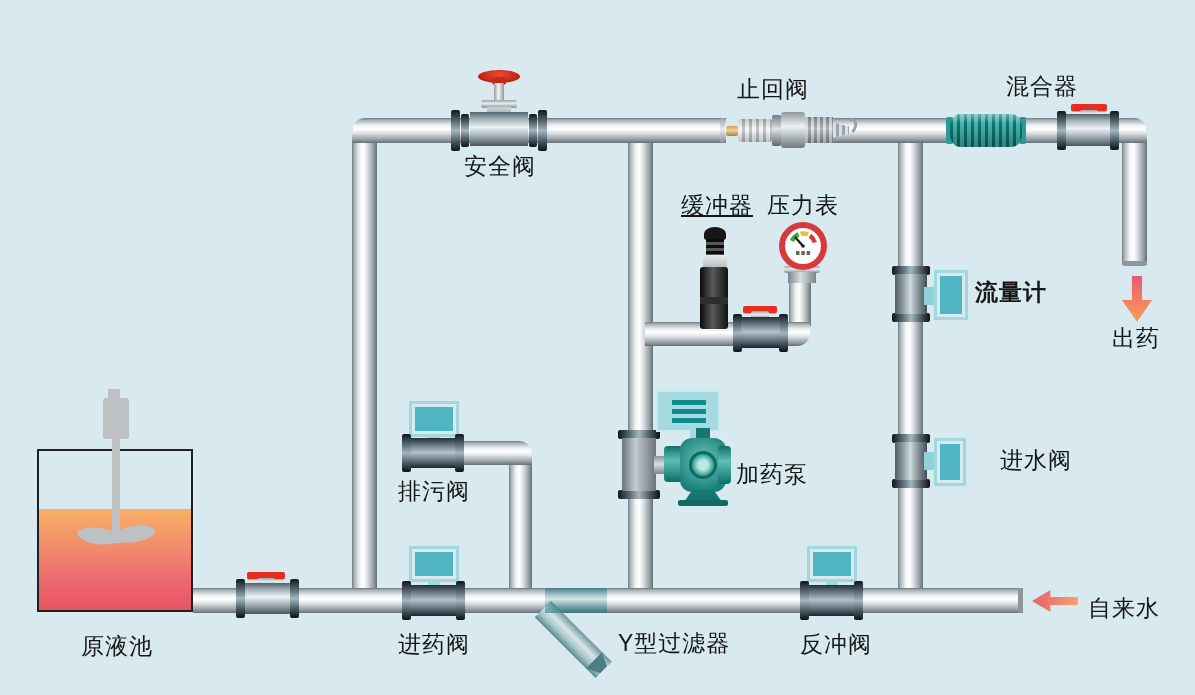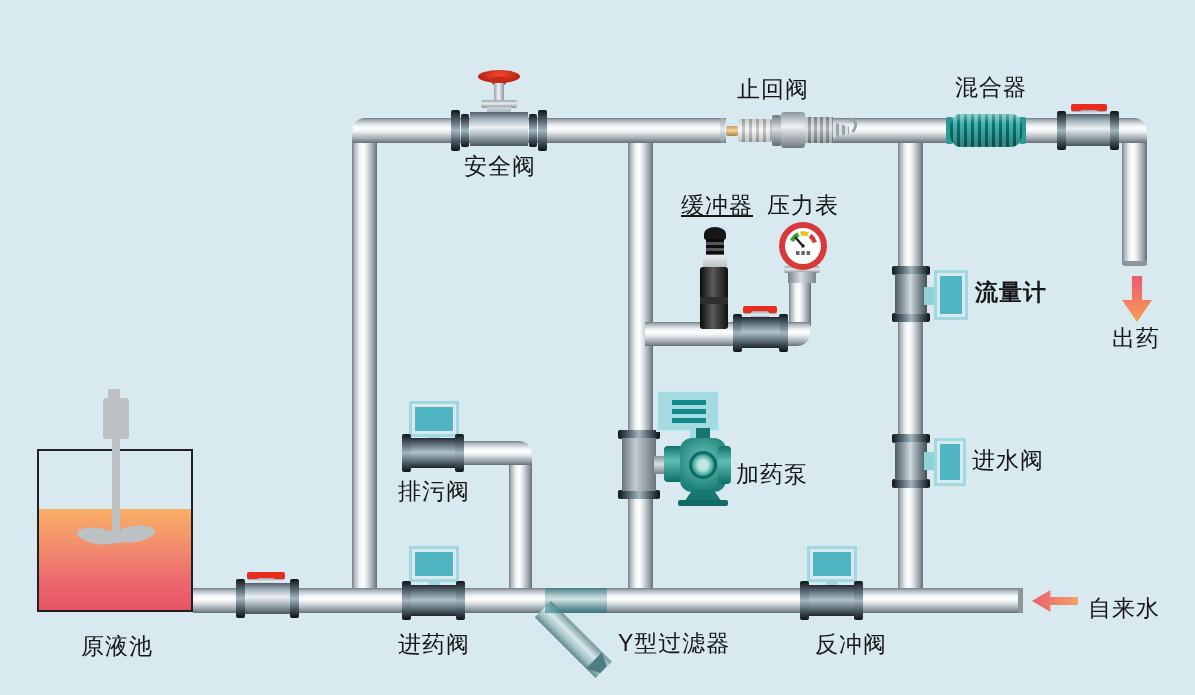--- a/index.html
+++ b/index.html
@@ -181,28 +181,28 @@
 
   <div style="position:absolute;left:551px;top:601px;width:86px;height:23px;transform:rotate(45deg);transform-origin:0 0;background:linear-gradient(180deg,#6f979c,#d9e6e8 40%,#9dbfc3 75%,#5d868c);">
     <div style="position:absolute;right:0;top:0;width:14px;height:100%;background:#4f7d84;clip-path:polygon(0 0,100% 30%,100% 70%,0 100%);"></div>
   </div>
   <div style="position:absolute;left:545px;top:588px;width:62px;height:25px;background:linear-gradient(180deg,rgba(34,122,128,.55),rgba(34,122,128,.2) 45%,rgba(34,122,128,.6));"></div>
 
   <div style="position:absolute;left:1032px;top:590px;width:46px;height:22px;clip-path:polygon(0 50%,40% 0,40% 32%,100% 32%,100% 68%,40% 68%,40% 100%);background:linear-gradient(90deg,#e95f6e,#f5a368);"></div>
 
   <div class="label c" style="left:500px;top:153px;">安全阀</div>
   <div class="label c" style="left:773px;top:76px;">止回阀</div>
-  <div class="label c" style="left:991px;top:74px;">混合器</div>
+  <div class="label c" style="left:1042px;top:74px;font-family:Liberation Serif, serif;">混合器</div>
   <div class="label c" style="left:717px;top:192px;text-decoration:underline;">缓冲器</div>
   <div class="label c" style="left:803px;top:192px;">压力表</div>
   <div class="label" style="left:975px;top:279px;font-weight:bold;">流量计</div>
   <div class="label c" style="left:1136px;top:325px;">出药</div>
-  <div class="label" style="left:972px;top:447px;">进水阀</div>
+  <div class="label" style="left:1000px;top:447px;">进水阀</div>
   <div class="label" style="left:736px;top:461px;">加药泵</div>
   <div class="label c" style="left:434px;top:478px;">排污阀</div>
   <div class="label c" style="left:117px;top:633px;">原液池</div>
   <div class="label c" style="left:434px;top:631px;">进药阀</div>
   <div class="label" style="left:618px;top:630px;">Y型过滤器</div>
-  <div class="label c" style="left:836px;top:631px;margin-left:15px;">反冲阀</div>
+  <div class="label c" style="left:836px;top:631px;">反冲阀</div>
   <div class="label" style="left:1088px;top:595px;">自来水</div>
 
 
 </div>
 
 </body></html>

